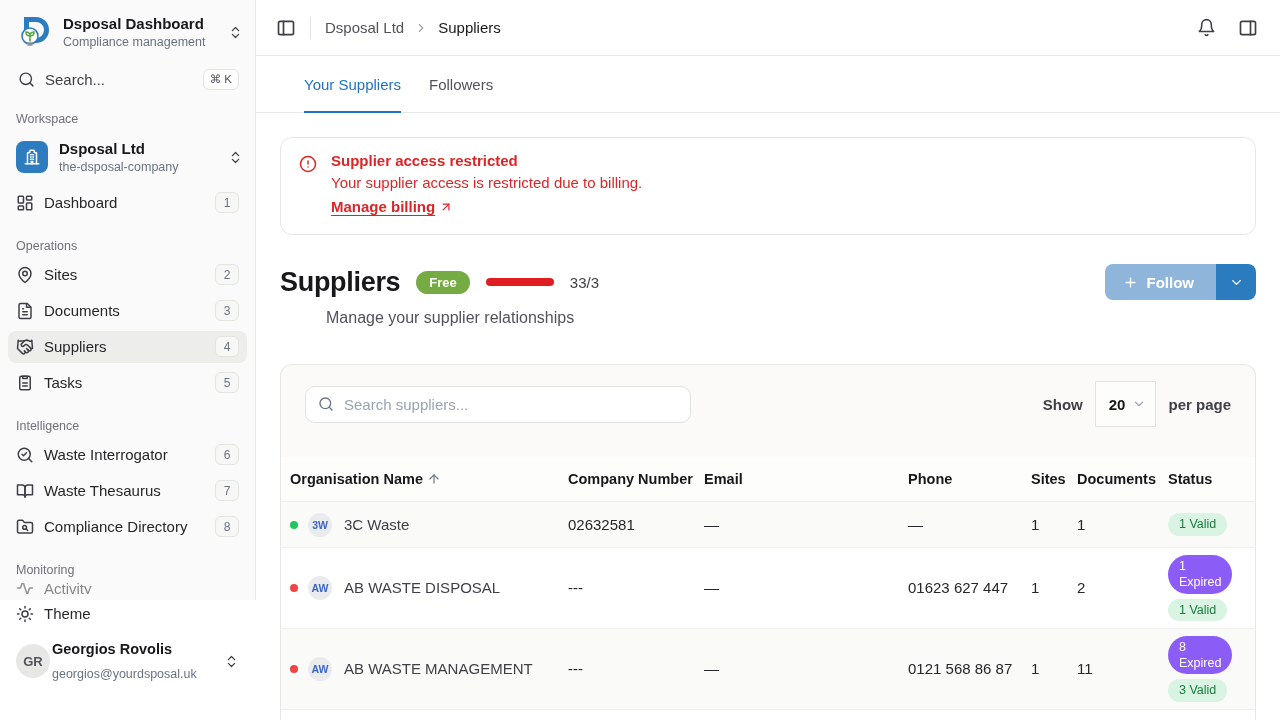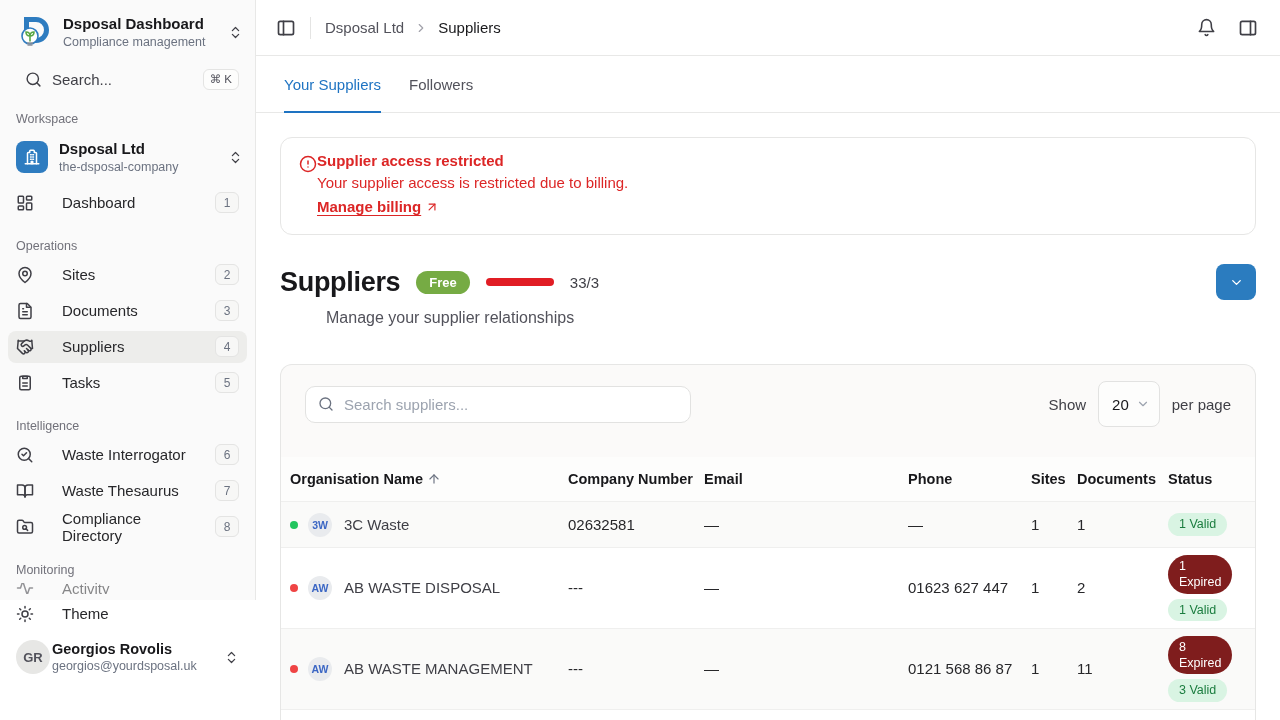--- a/index.html
+++ b/index.html
@@ -10,78 +10,78 @@
   
   .sidebar { width:256px; min-width:256px; height:600px; background:#fafafa;
     border-right:1px solid #e8e8e7; display:flex; flex-direction:column; }
   .sb-header { display:flex; align-items:center; gap:10px; padding:14px 12px 10px 16px; }
   .sb-logo { width:37px; height:37px; position:relative; flex:none; }
   .sb-title-wrap { flex:1; min-width:0; }
   .sb-title { font-size:15px; font-weight:700; color:#18181b; line-height:1.25; }
   .sb-subtitle { font-size:12.5px; color:#6b7280; line-height:1.3; }
   .chevrons { color:#3f3f46; flex:none; display:flex; }
 
-  .sb-search { display:flex; align-items:center; gap:10px; padding:8px 16px 6px 18px; cursor:pointer;margin-left:7px; }
+  .sb-search { display:flex; align-items:center; gap:10px; padding:8px 16px 6px 18px; cursor:pointer; }
   .sb-search-label { flex:1; font-size:15px; color:#3f3f46; }
   .kbd { font-size:11.5px; color:#52525b; background:#fdfdfc; border:1px solid #e4e4e3;
     border-radius:6px; padding:2px 6px; line-height:1.3; }
 
   .sb-section { font-size:12.5px; color:#71717a; padding:16px 16px 6px 16px; }
   .sb-ws { display:flex; align-items:center; gap:11px; padding:8px 12px 8px 16px; cursor:pointer; }
   .ws-icon { width:32px; height:32px; border-radius:8px; background:#2e7cc0; color:#fff;
     display:flex; align-items:center; justify-content:center; flex:none; }
   .ws-name { font-size:15px; font-weight:700; line-height:1.25; }
   .ws-slug { font-size:12.5px; color:#6b7280; line-height:1.3; }
   .sb-ws .sb-title-wrap { flex:1; }
 
   .sb-nav { padding:4px 8px 0 8px; }
-  .sb-item { display:flex; align-items:center; gap:28px; height:32px; padding:0 8px;
+  .sb-item { display:flex; align-items:center; gap:10px; height:32px; padding:0 8px;
     border-radius:8px; cursor:pointer; margin-bottom:4px; color:#27272a; }
   .sb-item.active { background:#ededeb; }
   .sb-item .icn { display:flex; color:#3f3f46; flex:none; }
   .sb-item-label { flex:1; font-size:15px; color:#27272a; }
   .badge { min-width:24px; height:21px; display:flex; align-items:center; justify-content:center;
     background:#f7f7f6; border:1px solid #e4e4e3; border-radius:6px; font-size:12px; color:#6b7280;
     padding:0 6px; }
   .sb-item-cut { height:11px; overflow:hidden; opacity:0.55; margin-bottom:0; }
 
   .sb-footer { margin-top:auto; padding:4px 8px 8px 8px; }
   .sb-user { display:flex; align-items:center; gap:2px; padding:6px 8px; border-radius:8px; cursor:pointer; }
   .sb-avatar { width:34px; height:34px; border-radius:50%; background:#e7e7e5; color:#52525b;
     font-size:13px; font-weight:700; display:flex; align-items:center; justify-content:center; flex:none; }
   .sb-user-name { font-size:14.5px; font-weight:700; line-height:1.25; }
-  .sb-user-email { font-size:12.5px; color:#6b7280; line-height:1.3; }
+  .sb-user-email { font-size:12.5px; color:#6b7280; line-height:1.3;margin-top:8px; }
   .sb-user .sb-title-wrap { flex:1; }
 
   
   .main { flex:1; display:flex; flex-direction:column; min-width:0; background:#fff; }
   .topbar { height:56px; display:flex; align-items:center; border-bottom:1px solid #e8e8e7;
     padding:0 18px 0 16px; flex:none; }
   .tb-btn { display:flex; align-items:center; justify-content:center; width:28px; height:28px;
     color:#3f3f46; cursor:pointer; border-radius:6px; }
   .tb-divider { width:1px; height:22px; background:#e4e4e3; margin:0 14px 0 10px; }
   .crumb { display:flex; align-items:center; gap:10px; font-size:15px; }
   .crumb-root { color:#52525b; cursor:pointer; }
   .crumb-sep { color:#a1a1aa; display:flex; }
   .crumb-current { color:#18181b; }
   .tb-right { margin-left:auto; display:flex; align-items:center; gap:14px; }
 
   .tabbar { height:57px; display:flex; align-items:stretch; gap:28px; padding:0 0 0 28px;
     border-bottom:1px solid #e8e8e7; flex:none; }
   .tab { display:flex; align-items:center; font-size:15px; color:#52525b; cursor:pointer;
     position:relative; }
-  .tab.active { color:#1e73c2; font-weight:400; }
+  .tab.active { color:#1e73c2; font-weight:400;margin-left:20px; }
   .tab.active::after { content:""; position:absolute; left:0; right:0; bottom:-1px; height:2px;
     background:#1e73c2; }
 
   .content { flex:1; overflow:hidden; padding:24px 24px 0 24px; }
 
   
   .alert { border:1px solid #e6e6e5; border-radius:12px; background:#fff; padding:14px 20px 18px 18px;
-    display:flex; }
+    display:flex; gap:14px; }
   .alert-icn { color:#dc2626; padding-top:3px; }
   .alert-title { font-size:15px; font-weight:700; color:#dc2626; margin-bottom:5px; }
   .alert-msg { font-size:15px; color:#dc2626; margin-bottom:7px; }
   .alert-link { font-size:15px; font-weight:700; color:#dc2626; text-decoration:underline;
     text-underline-offset:3px; display:inline-flex; align-items:center; gap:4px; cursor:pointer; }
 
   
   .page-head { display:flex; align-items:center; margin-top:29px; }
   .ph-left { display:flex; align-items:center; gap:16px; }
   .page-title { font-size:27px; font-weight:700; letter-spacing:-0.3px; }
@@ -98,23 +98,23 @@
   
   .card { margin-top:37px; border:1px solid #e6e6e5; border-radius:12px 12px 0 0; border-bottom:none;
     background:#fbfaf9; }
   .toolbar { display:flex; align-items:center; padding:16px 24px 30px 24px; }
   .search-box { display:flex; align-items:center; gap:10px; width:386px; height:37px; background:#fff;
     border:1px solid #e2e2e1; border-radius:10px; padding:0 12px; }
   .search-box .icn { color:#6b7280; display:flex; }
   .search-input { border:none; outline:none; background:transparent; font-size:15px; flex:1;
     font-family:"Liberation Sans", sans-serif; color:#18181b; }
   .search-input::placeholder { color:#9ca3af; }
-  .pagesize { margin-left:auto; display:flex; align-items:center; gap:12px; font-size:15px; color:#3f3f46; }
+  .pagesize { margin-left:auto; display:flex; align-items:center; gap:12px; font-size:15px; color:#3f3f46;font-weight:bold; }
   .select { display:flex; align-items:center; gap:7px; border:1px solid #e2e2e1; background:#fdfdfc;
-    border-radius:8px; height:46px; padding:0 9px 0 13px; cursor:pointer; color:#18181b; }
+    border-radius:1px; height:46px; padding:0 9px 0 13px; cursor:pointer; color:#18181b; }
   .select .icn { color:#9ca3af; display:flex; }
 
   
   .tbl { width:100%; }
   .trow { display:grid; grid-template-columns:278px 136px 204px 123px 46px 91px 1fr;
     align-items:center; padding:0 26px 0 9px; border-top:1px solid #efefee; min-height:46px; }
   .trow.head { background:#fdfdfc; min-height:44px; border-top:none; }
   .trow.stripe { background:#fafaf9; }
   .trow.white { background:#fff; }
   .th { font-size:14.5px; font-weight:700; color:#18181b; display:flex; align-items:center; gap:4px; }
@@ -124,21 +124,21 @@
   .dot { width:8px; height:8px; border-radius:50%; flex:none; margin-right:10px; }
   .dot-green { background:#22c55e; }
   .dot-red { background:#ef4444; }
   .avatar { width:24px; height:24px; border-radius:50%; background:#e9ebee; color:#3b66c4;
     font-size:10.5px; font-weight:700; display:flex; align-items:center; justify-content:center;
     flex:none; margin-right:12px; }
   .org-name { font-size:15px; color:#3f3f46; }
   .status-cell { display:flex; flex-direction:column; gap:5px; align-items:flex-start; padding:7px 0; }
   .pill { border-radius:999px; font-size:12.5px; font-weight:400; padding:3px 11px; line-height:1.3; }
   .pill.valid { background:#d9f4e3; color:#1b7d3f; }
-  .pill.expired { background:#7f1d1d; color:#fff; }
+  .pill.expired { background:#8b5cf6; color:#fff; }
 
   svg { display:block; }
 </style>
 </head>
 <body>
 
 <div class="app">
 
   <aside class="sidebar">
 
@@ -401,20 +401,26 @@
       </div>
 
       <div class="page-head">
         <div class="ph-left">
           <span class="page-title">Suppliers</span>
           <span class="plan-pill">Free</span>
           <span class="usage-bar"></span>
           <span class="usage-text">33/3</span>
         </div>
         <div class="follow-btn">
+          <span class="follow-main">
+            <svg width="15" height="15" viewBox="0 0 24 24" fill="none" stroke="currentColor" stroke-width="2.2" stroke-linecap="round">
+                <path d="M12 5v14M5 12h14"></path>
+              </svg>
+            <span>Follow</span>
+          </span>
           <span class="follow-caret">
             <svg width="15" height="15" viewBox="0 0 24 24" fill="none" stroke="currentColor" stroke-width="2.2" stroke-linecap="round" stroke-linejoin="round">
                 <path d="m6 9 6 6 6-6"></path>
               </svg>
           </span>
         </div>
       </div>
       <div class="page-sub">Manage your supplier relationships</div>
 
       <div class="card">

